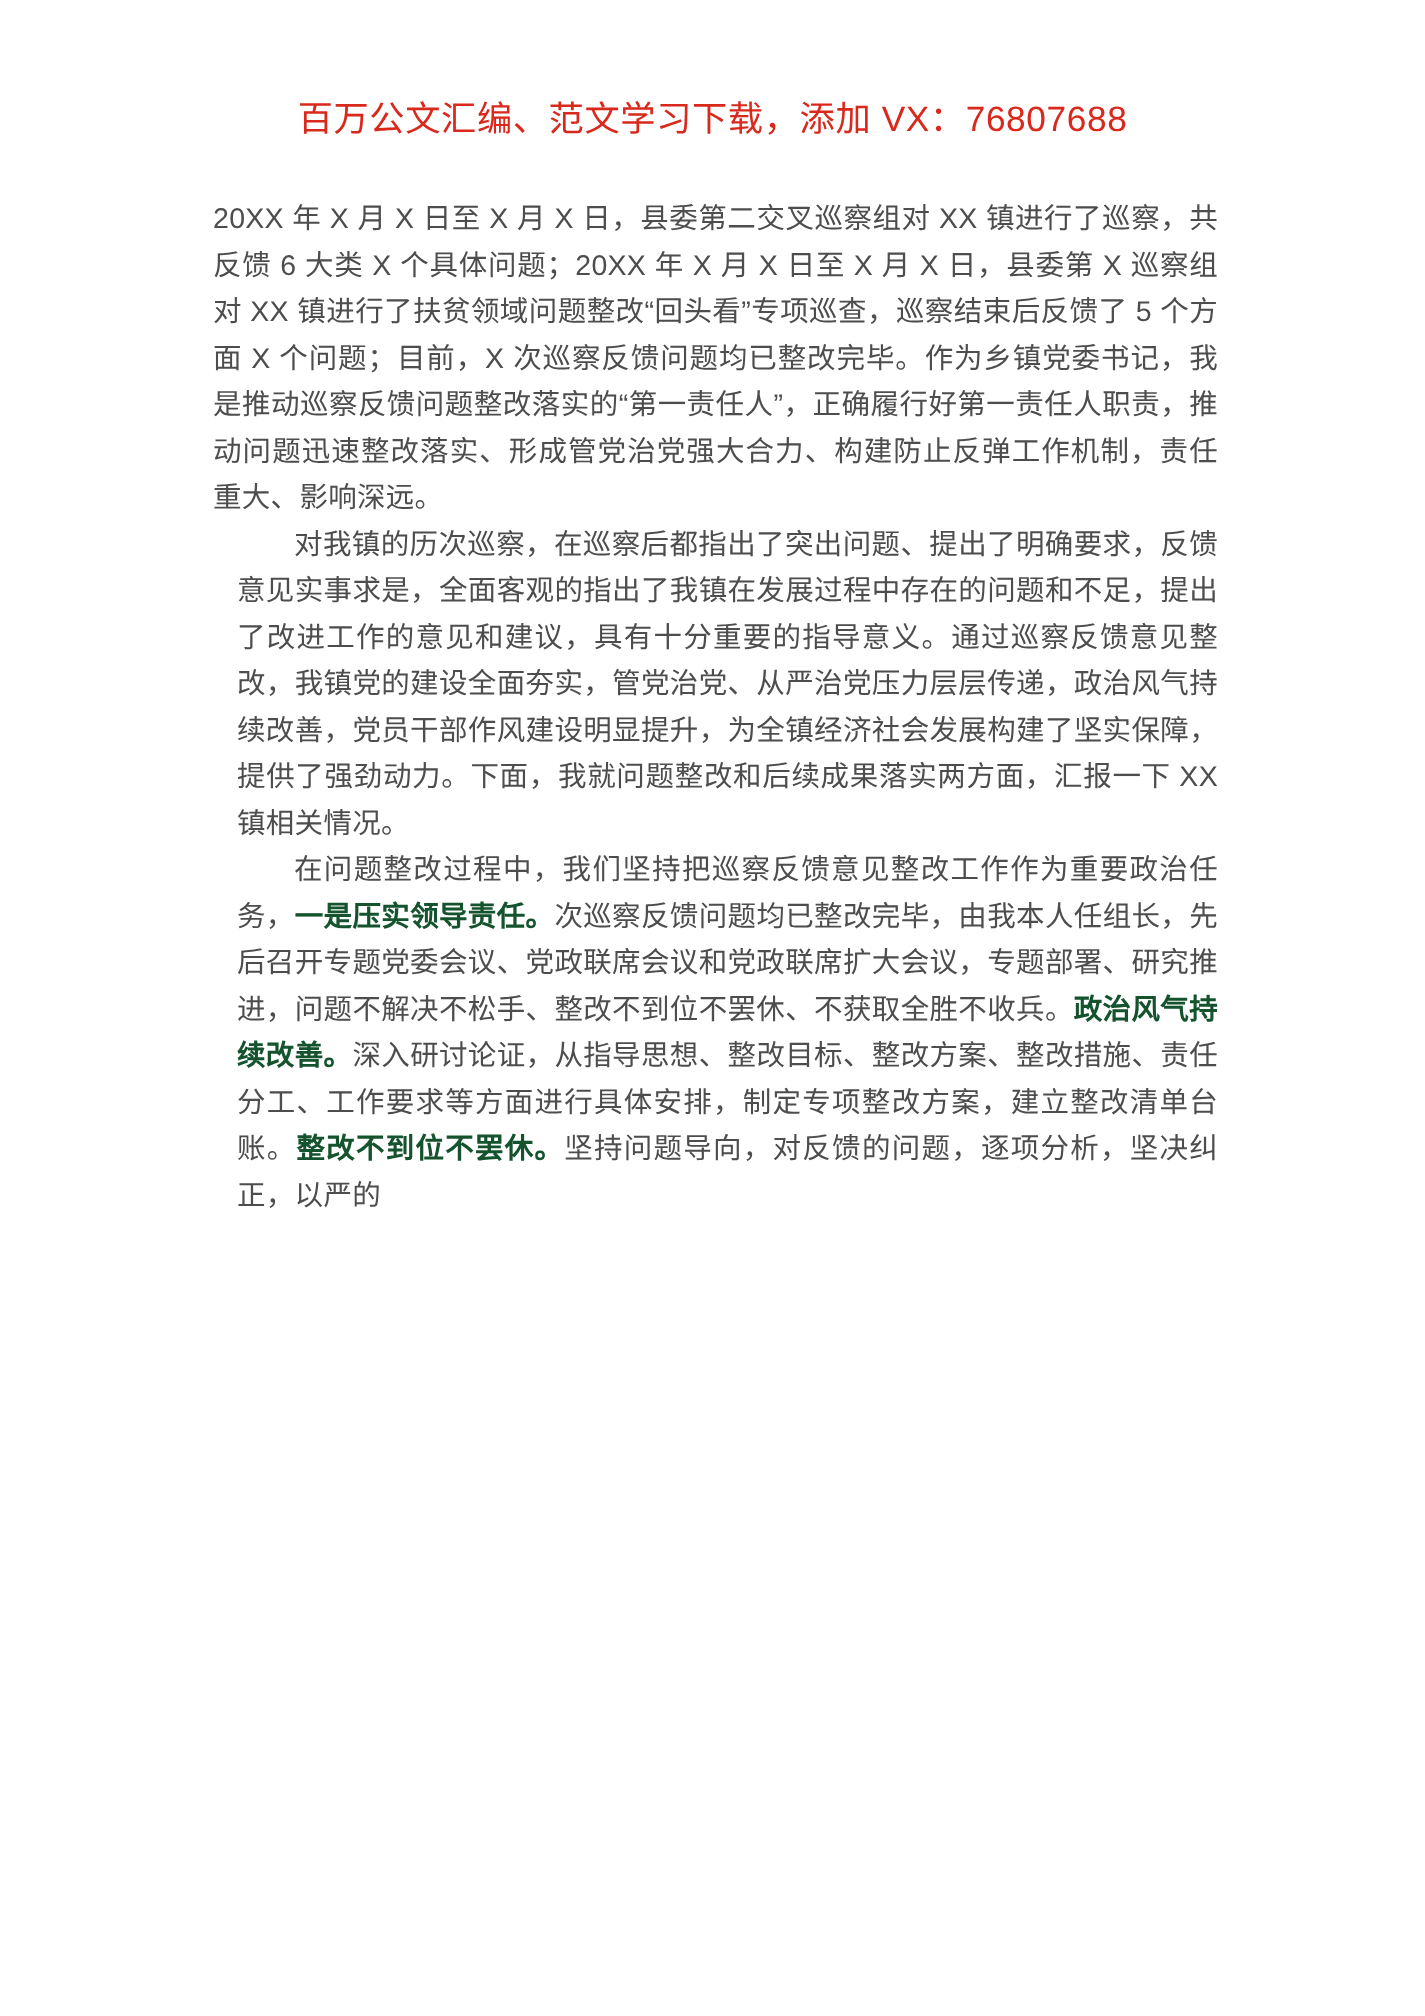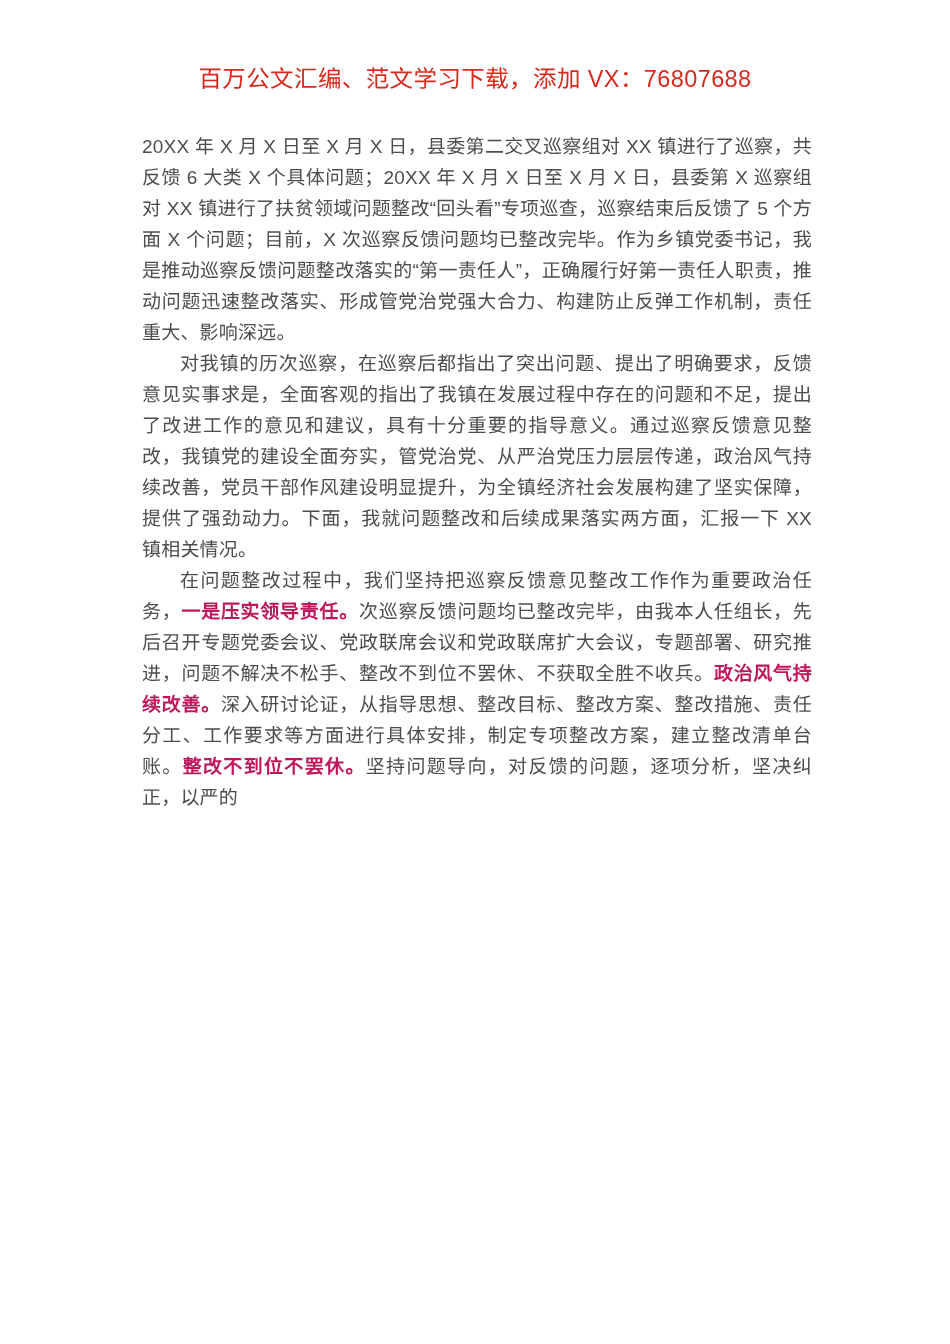--- a/index.html
+++ b/index.html
@@ -51,25 +51,26 @@
     line-height: 31px;
     color: #4d4d4d;
     text-align: justify;
     text-justify: inter-ideograph;
     letter-spacing: 0.2px;
     font-weight: 400;
     word-break: break-all;
   }
   .para.indent {
     text-indent: 2em;
+    margin-left: 16px;
   }
   .para b,
   .para .strong {
     font-weight: 700;
-    color: #be185d;
+    color: #14532d;
   }
 </style>
 </head>
 <body>
 
 <div class="page">
 
   <div class="promo-banner">百万公文汇编、范文学习下载，添加 VX：76807688</div>
 
   <div class="body-text" id="document-body">

